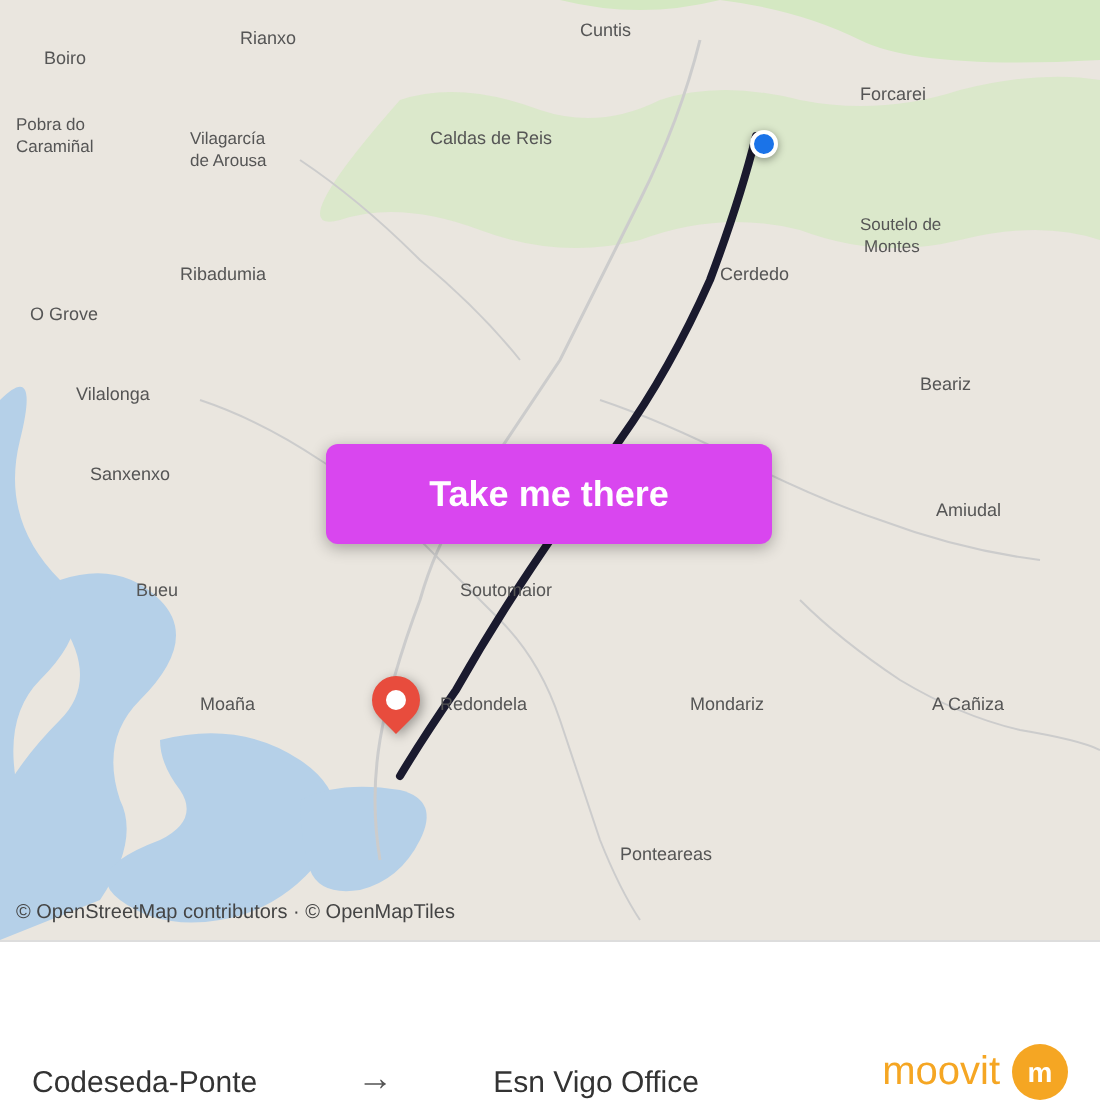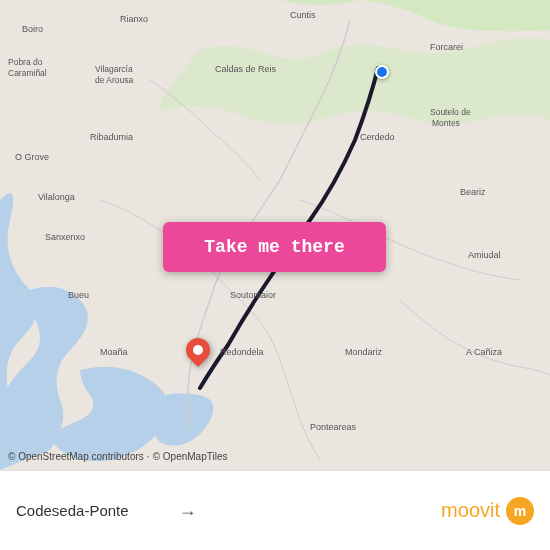--- a/index.html
+++ b/index.html
@@ -27,32 +27,31 @@
       width: 100%; height: 100%;
     }
 
     
     .take-me-there-btn {
       position: absolute;
       top: 222px;
       left: 163px;
       width: 223px;
       height: 50px;
-      background: #ec4899;
+      background: #d946ef;
       color: white;
       border: none;
       border-radius: 6px;
       font-size: 18px;
       font-weight: bold;
       cursor: pointer;
       display: flex;
       align-items: center;
       justify-content: center;
       box-shadow: 0 2px 8px rgba(0,0,0,0.3);
-      font-family: Liberation Mono, monospace;
     }
 
     
     .attribution {
       position: absolute;
       bottom: 8px;
       left: 0;
       right: 0;
       display: flex;
       align-items: flex-start;
@@ -60,21 +59,21 @@
       font-size: 10px;
       color: #444;
     }
 
     
     .bottom-bar {
       width: 550px;
       height: 80px;
       background: white;
       display: flex;
-      align-items: center;
+      align-items: flex-end;
       padding: 0 16px;
       border-top: 1px solid #ddd;
       gap: 40px;
     }
 
     .route-from {
       font-size: 15px;
       color: #333;
       font-weight: 500;
     }
@@ -226,19 +225,20 @@
 
   <div class="attribution">
     <span>© OpenStreetMap contributors · © OpenMapTiles</span>
   </div>
 
 </div>
 
 <div class="bottom-bar">
   <span class="route-from">Codeseda-Ponte</span>
   <span class="arrow-icon">→</span>
+  <span class="route-to">Esn Vigo Office</span>
   <div class="bottom-right">
     <span class="moovit-text">moovit</span>
     <div class="moovit-icon">
       <span>m</span>
     </div>
   </div>
 </div>
 
 </body></html>

